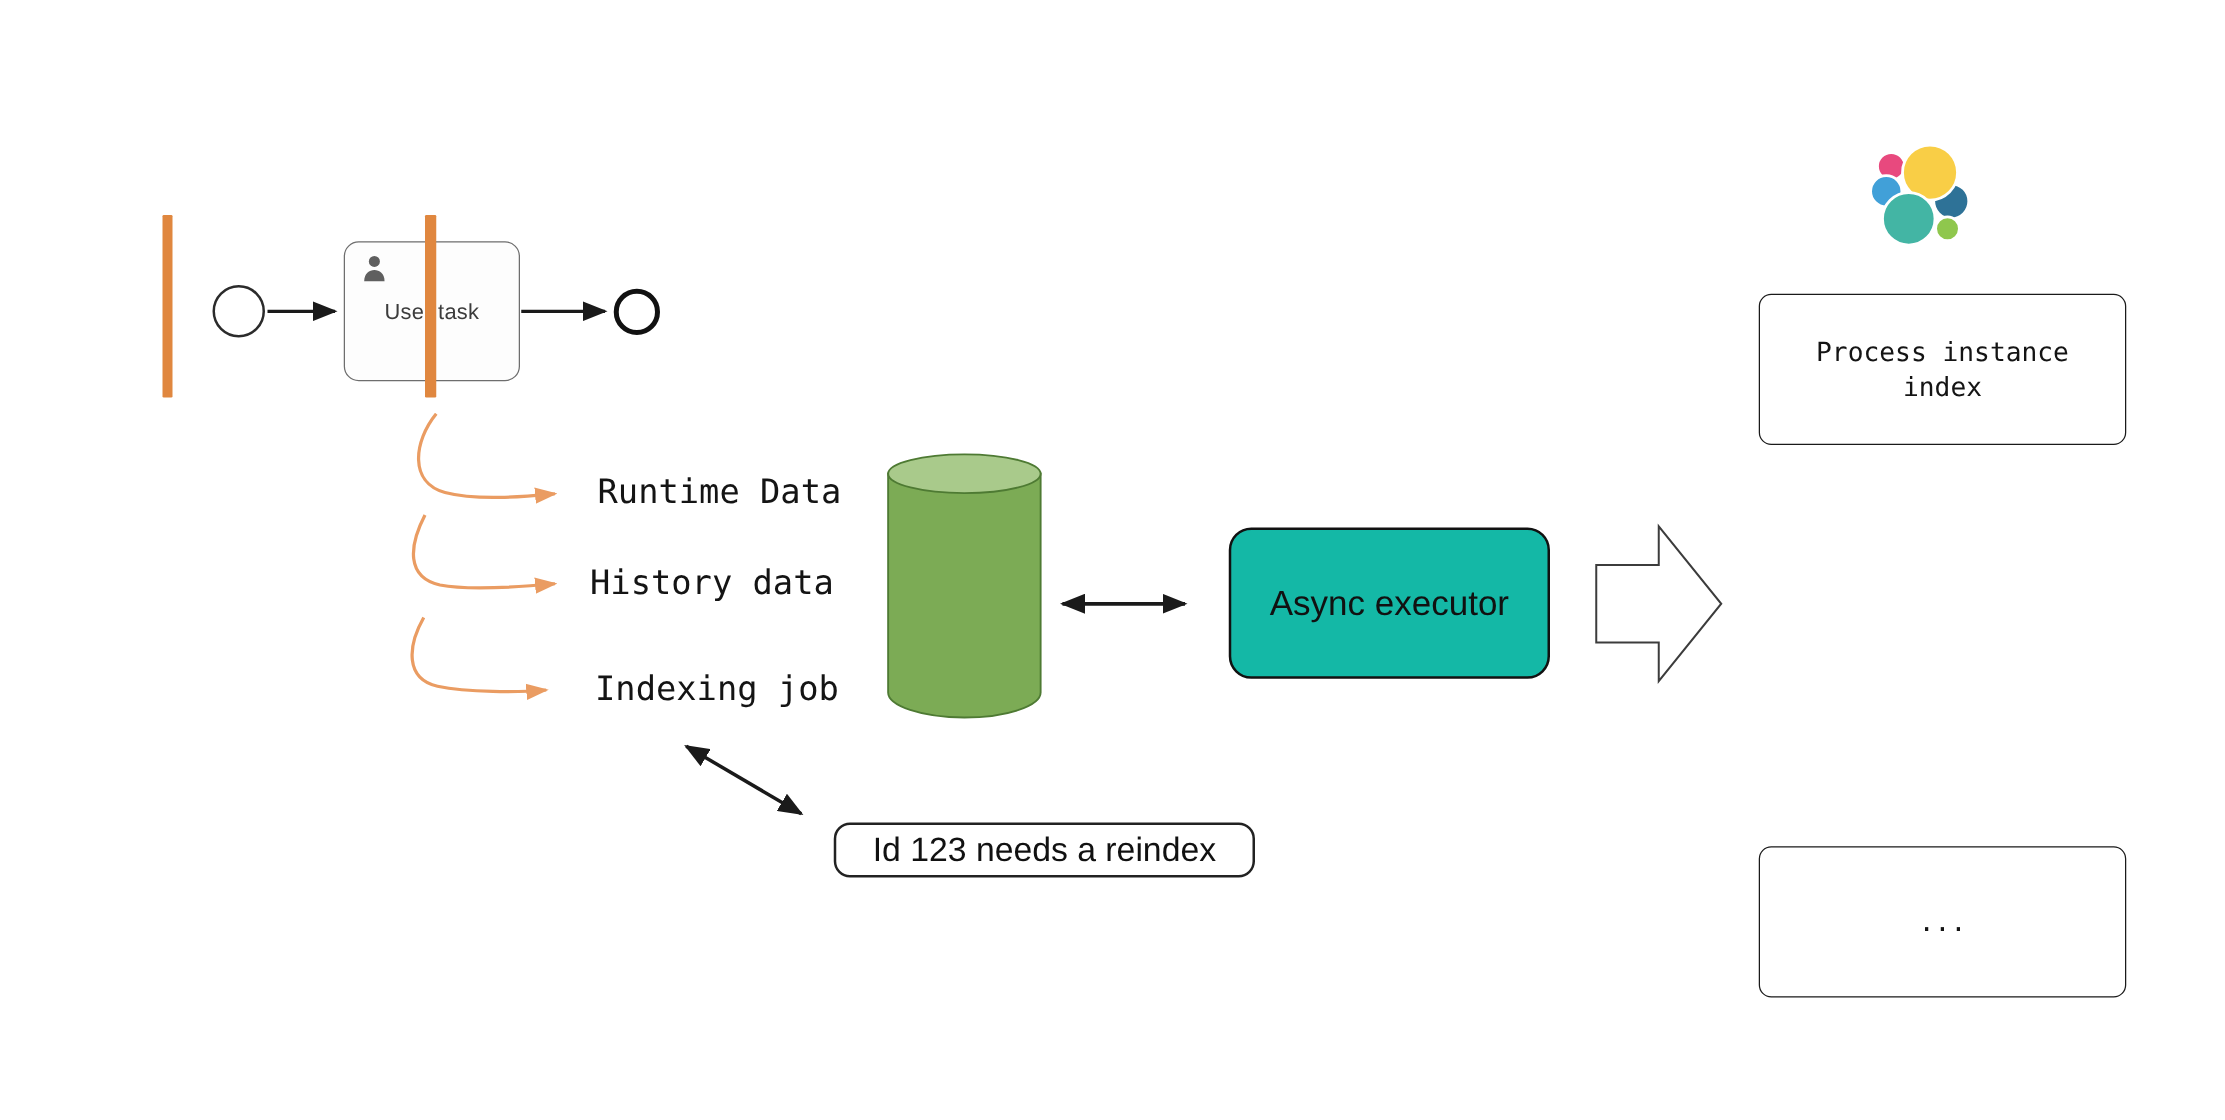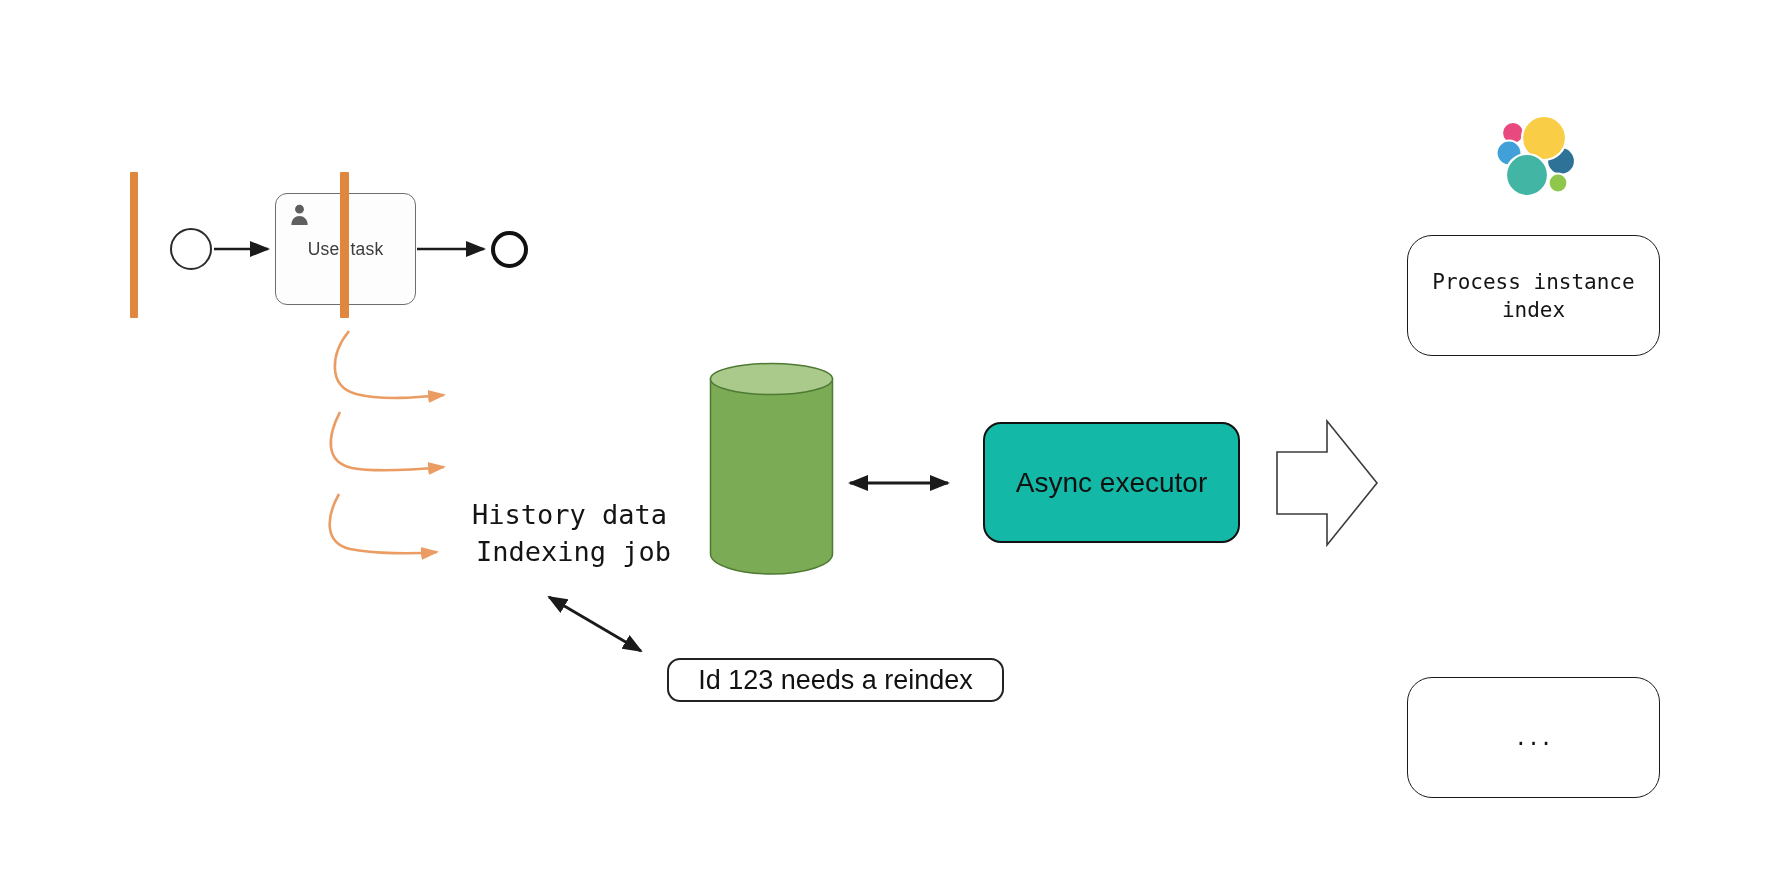--- a/index.html
+++ b/index.html
@@ -111,23 +111,23 @@
     display: flex;
     align-items: center;
     justify-content: center;
   }
   .note-box span { font-size: 27px; color: #111; }
 
   
   .index-box {
     position: absolute;
     left: 1407px;
-    width: 253px; height: 121px;
+    width: 294px; height: 121px;
     border: 1.6px solid #1a1a1a;
-    border-radius: 25px;
+    border-radius: 10px;
     background: #fff;
     box-sizing: border-box;
     display: flex;
     align-items: center;
     justify-content: flex-start;
   }
   .index-box span {
     display: block;
     width: 100%;
     padding: 0 14px;
@@ -184,21 +184,22 @@
   <div class="task-box">
     <svg class="person" viewBox="0 0 24 25">
       <circle cx="12" cy="6.4" r="4.6" fill="#5f5f5f"></circle>
       <path d="M3.5,23 C3.5,16.5 7.8,13.6 12,13.6 C16.2,13.6 20.5,16.5 20.5,23 Z" fill="#5f5f5f"></path>
     </svg>
     <span class="task-label">User task</span>
   </div>
 
   <div class="end-circle"></div>
 
-  <div class="mono-label" style="left:472px; top:450px;margin-top:48px;">History data</div>
+  <div class="mono-label" style="left:478px; top:377px;">Runtime Data</div>
+  <div class="mono-label" style="left:472px; top:450px;">History data</div>
   <div class="mono-label" style="left:476px; top:535px;">Indexing job</div>
 
   <svg class="cylinder" width="125" height="214" viewBox="0 0 125 214">
     <path d="M1.5,17 L1.5,192 C1.5,202.5 28,212 62.5,212 C97,212 123.5,202.5 123.5,192 L123.5,17 Z" fill="#7CAB55" stroke="#4E7A33" stroke-width="1.5"></path>
     <ellipse cx="62.5" cy="17" rx="61" ry="15.5" fill="#A9CA8B" stroke="#4E7A33" stroke-width="1.5"></ellipse>
   </svg>
 
   <div class="exec-box">
     <span>Async executor</span>
   </div>

